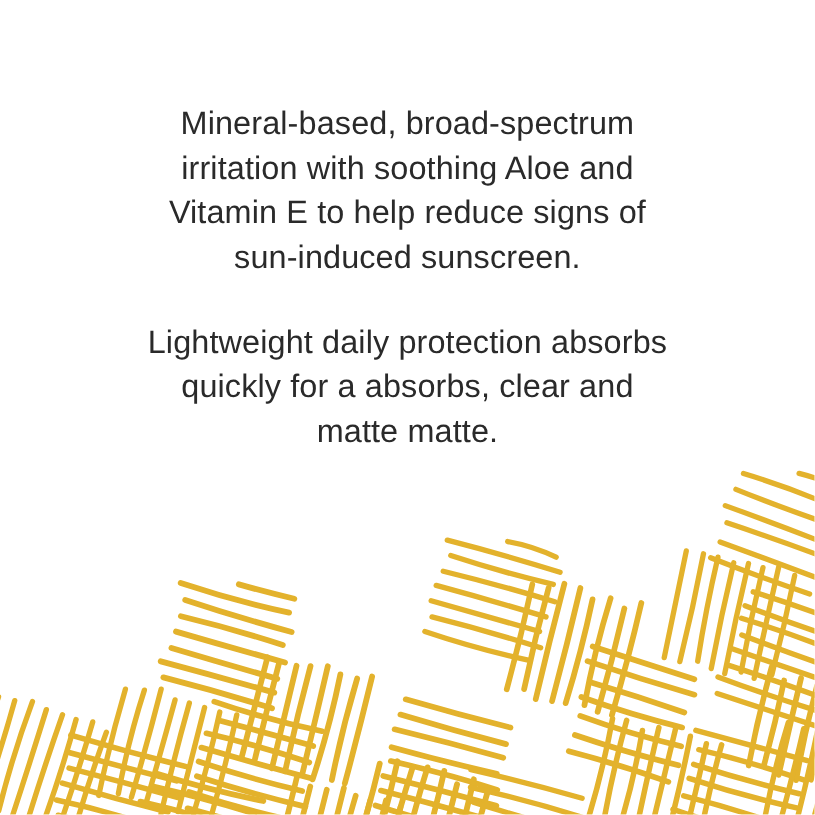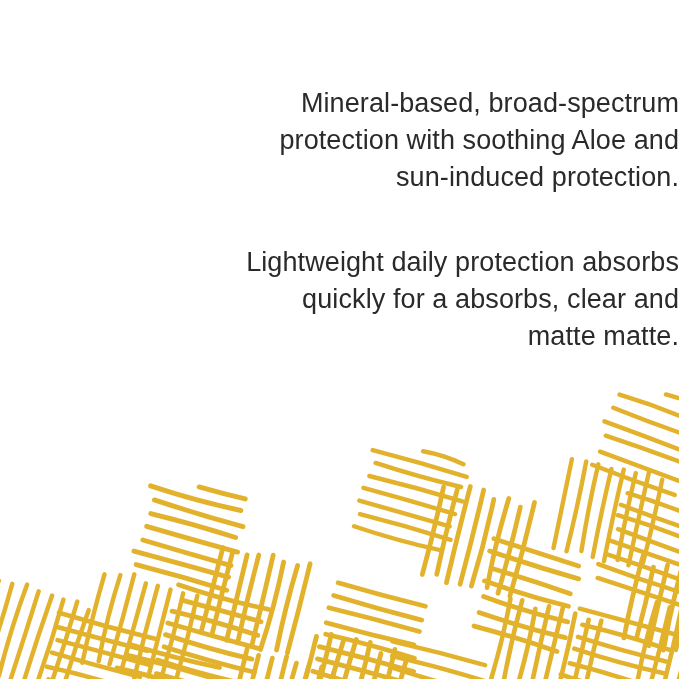--- a/index.html
+++ b/index.html
@@ -13,29 +13,29 @@
     height: 679px;
     overflow: hidden;
     background: var(--bg-color, #ffffff);
     font-family: "Liberation Sans", "DejaVu Sans", sans-serif;
   }
   .copy {
     position: absolute;
     top: 85px;
     left: 0;
     right: 0;
-    text-align: right;
+    text-align: center;
     font-size: 27px;
     line-height: 37px;
     font-weight: 400;
     letter-spacing: 0.1px;
     color: var(--text-color, #2a2a2a);
   }
   .copy .paragraph + .paragraph {
-    margin-top: 48px;
+    margin-top: 34px;
   }
   .pattern-svg {
     position: absolute;
     left: 0;
     top: 0;
     width: 679px;
     height: 679px;
     pointer-events: none;
   }
   .pattern-svg path {
@@ -45,22 +45,23 @@
   }
 </style>
 </head>
 <body>
 
 <div class="canvas">
 
   <div class="copy">
     <div class="paragraph">
         <div>Mineral-based, broad-spectrum</div>
-        <div>protection with soothing Aloe and</div>
-        <div>sun-induced protection.</div>
+        <div>irritation with soothing Aloe and</div>
+        <div>Vitamin E to help reduce signs of</div>
+        <div>sun-induced sunscreen.</div>
       </div>
     <div class="paragraph">
         <div>Lightweight daily protection absorbs</div>
         <div>quickly for a absorbs, clear and</div>
         <div>matte matte.</div>
       </div>
   </div>
 
   <svg class="pattern-svg" viewBox="0 0 679 679" xmlns="http://www.w3.org/2000/svg" aria-hidden="true">
       <path d="M -47.4 -44.8 Q -48.0 0.7 -46.7 46.1 M -33.6 -46.0 Q -31.5 2.4 -32.8 50.9 M -19.3 -49.8 Q -21.3 -2.2 -17.9 45.3 M -6.2 -47.0 Q -5.6 -0.7 -5.7 45.6 M 7.9 -47.2 Q 6.8 -0.3 7.5 46.7 M 19.9 -46.8 Q 22.1 1.7 20.3 50.2 M 33.7 -49.2 Q 35.3 0.4 34.0 50.1 M 47.2 -44.6 Q 45.6 -0.2 47.3 44.2 " transform="translate(30 638) rotate(18)" stroke-width="4.47"></path>

